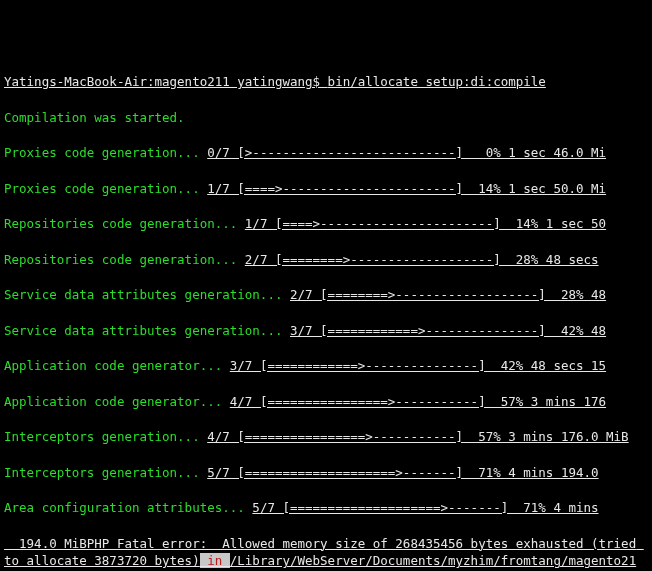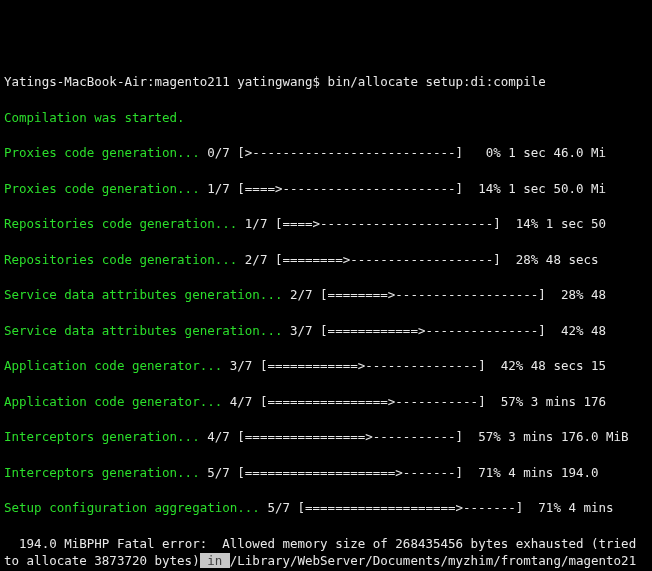--- a/index.html
+++ b/index.html
@@ -11,42 +11,42 @@
     line-height: 1.42;
     padding: 2px 4px;
     width: 652px;
     height: 571px;
     overflow: hidden;
     white-space: pre-wrap;
     word-break: break-all;
   }
   .line { display: block; }
   .green { color: #2bde2b; margin-top: 8px; }
-  .white { color: #e8e8e8; }
+  .white { color: #e8e8e8; text-decoration: underline; }
   .prompt-host { color: #e8e8e8; }
-  .sel { background: #c8c8c8; color: #404040; margin-top: 48px; }
+  .sel { background: #c8c8c8; color: #b91c1c; margin-top: 48px; }
 </style>
 </head>
 <body>
 
 
 
 <span class="line"><span class="prompt-host white">Yatings-MacBook-Air:magento211 yatingwang$ </span><span class="white">bin/allocate setup:di:compile</span></span>
 <span class="line"><span class="green">Compilation was started.</span><span class="white"></span></span>
 <span class="line"><span class="green">Proxies code generation... </span><span class="white">0/7 [&gt;---------------------------]   0% 1 sec 46.0 Mi</span></span>
 <span class="line"><span class="green">Proxies code generation... </span><span class="white">1/7 [====&gt;-----------------------]  14% 1 sec 50.0 Mi</span></span>
 <span class="line"><span class="green">Repositories code generation... </span><span class="white">1/7 [====&gt;-----------------------]  14% 1 sec 50</span></span>
 <span class="line"><span class="green">Repositories code generation... </span><span class="white">2/7 [========&gt;-------------------]  28% 48 secs</span></span>
 <span class="line"><span class="green">Service data attributes generation... </span><span class="white">2/7 [========&gt;-------------------]  28% 48</span></span>
 <span class="line"><span class="green">Service data attributes generation... </span><span class="white">3/7 [============&gt;---------------]  42% 48</span></span>
 <span class="line"><span class="green">Application code generator... </span><span class="white">3/7 [============&gt;---------------]  42% 48 secs 15</span></span>
 <span class="line"><span class="green">Application code generator... </span><span class="white">4/7 [================&gt;-----------]  57% 3 mins 176</span></span>
 <span class="line"><span class="green">Interceptors generation... </span><span class="white">4/7 [================&gt;-----------]  57% 3 mins 176.0 MiB</span></span>
 <span class="line"><span class="green">Interceptors generation... </span><span class="white">5/7 [====================&gt;-------]  71% 4 mins 194.0</span></span>
-<span class="line"><span class="green">Setup configuration aggregation... </span><span class="white">5/7 [====================&gt;-------]  71% 4 mins</span></span>
+<span class="line"><span class="green">Area configuration attributes... </span><span class="white">5/7 [====================&gt;-------]  71% 4 mins</span></span>
 <span class="line white"><span>  194.0 MiBPHP Fatal error:  Allowed memory size of 268435456 bytes exhausted (tried to allocate 3873720 bytes)</span><span class="sel"> in </span><span>/Library/WebServer/Documents/myzhim/fromtang/magento211/setup/src/Magento/Setup/Module/Di/Compiler/Config/Writer/Filesystem.php on line 43</span></span>
 
 
 
 
 
 
 
 
 

